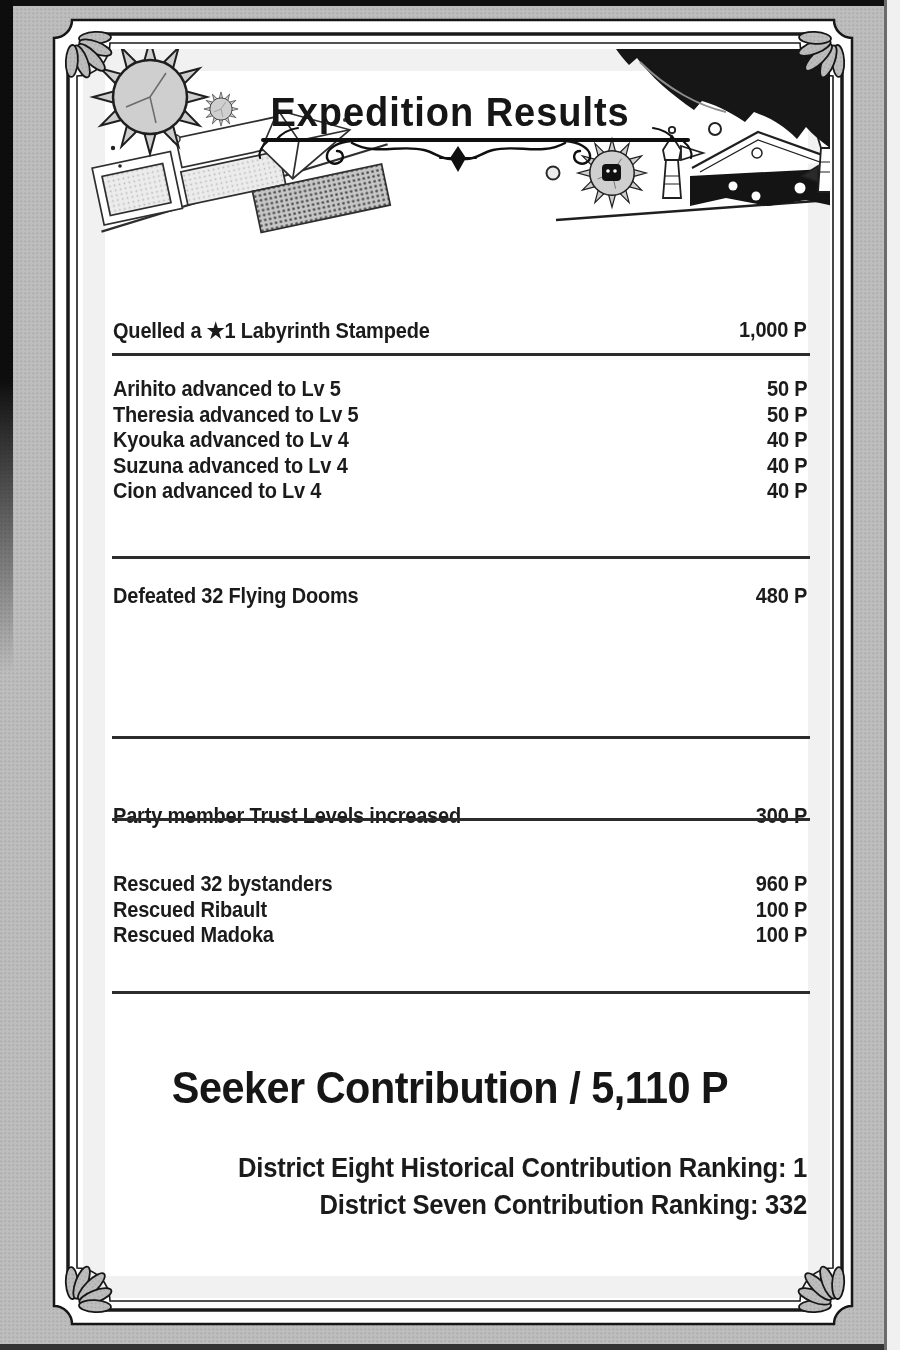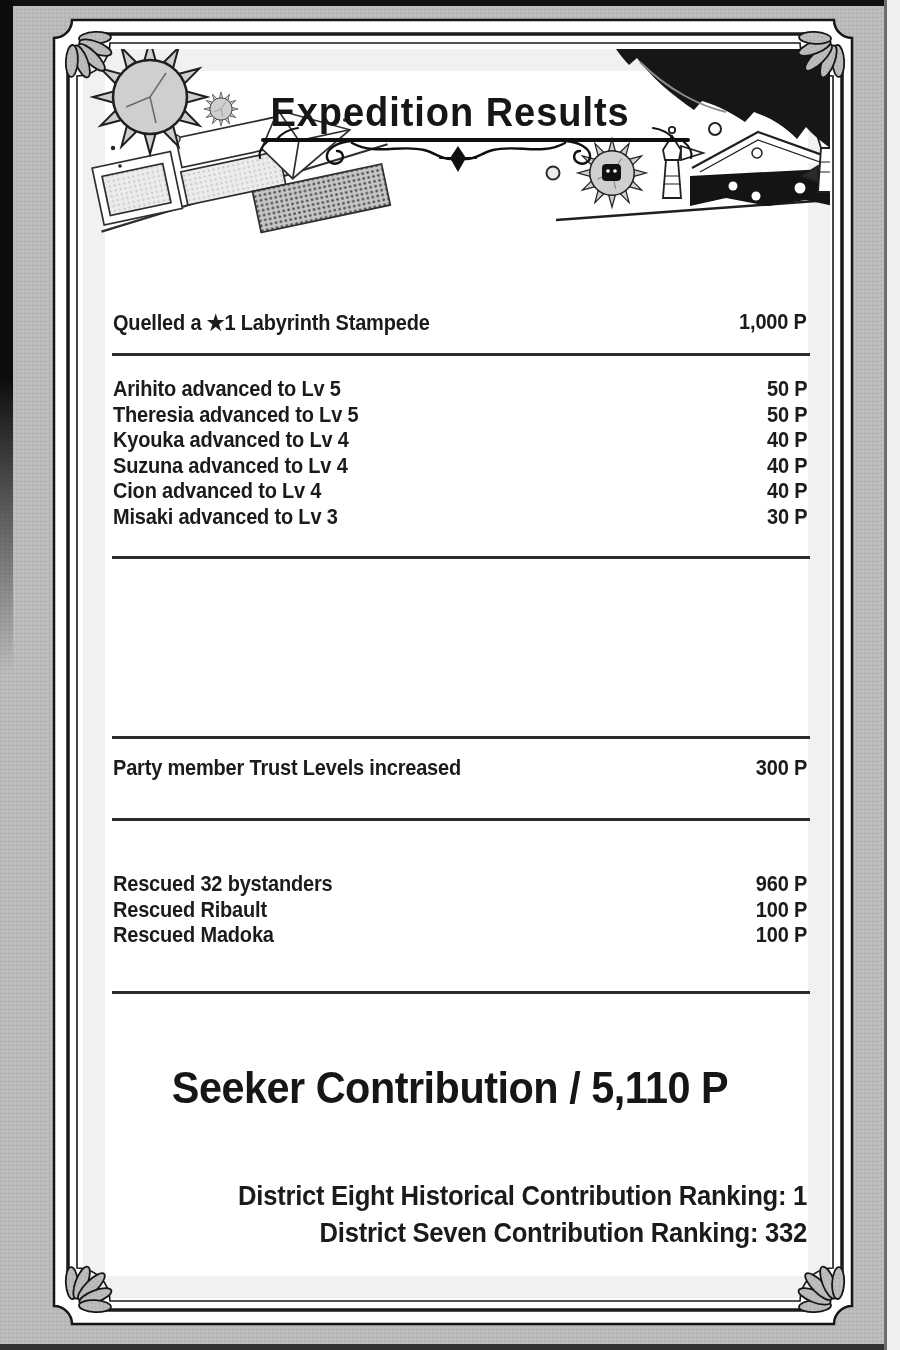--- a/index.html
+++ b/index.html
@@ -27,21 +27,21 @@
   .divider{position:absolute;left:112px;width:698px;height:3px;background:#2c2c2c;}
 
   .summary{
     position:absolute;left:63px;top:1064px;width:774px;
     text-align:center;font-size:44px;font-weight:700;line-height:48px;
     letter-spacing:-0.5px;transform:scaleX(0.94);transform-origin:50% 50%;
     color:#161616;
   }
   .rankings{
     position:absolute;left:113px;top:1150px;width:694px;text-align:right;
-    font-size:27px;font-weight:700;line-height:37px;letter-spacing:-0.3px;margin-top:28px;
+    font-size:27px;font-weight:700;line-height:37px;letter-spacing:-0.3px;
   }
   .rankings .rank-line{transform:scaleX(0.95);transform-origin:100% 50%;}
 </style>
 </head>
 <body>
 
 <div class="page">
 
   <svg class="art" viewBox="0 0 900 1350" aria-hidden="true">
     <defs>
@@ -189,21 +189,21 @@
     <use href="#tuft" transform="translate(73,39) rotate(135)"></use>
     <use href="#tuft" transform="translate(837,39) rotate(225)"></use>
     <use href="#tuft" transform="translate(73,1305) rotate(45)"></use>
     <use href="#tuft" transform="translate(837,1305) rotate(315)"></use>
   </svg>
 
   <div class="txt-layer">
 
     <div class="title">Expedition Results</div>
 
-    <div class="block" style="top:310px">
+    <div class="block" style="top:318px">
       <div class="row">
         <span class="label">Quelled a ★1 Labyrinth Stampede</span>
         <span class="value">1,000 P</span>
       </div>
     </div>
     <div class="divider" style="top:353px"></div>
 
     <div class="block" style="top:377px">
       <div class="row">
         <span class="label">Arihito advanced to Lv 5</span>
@@ -218,32 +218,32 @@
         <span class="value">40 P</span>
       </div>
       <div class="row">
         <span class="label">Suzuna advanced to Lv 4</span>
         <span class="value">40 P</span>
       </div>
       <div class="row">
         <span class="label">Cion advanced to Lv 4</span>
         <span class="value">40 P</span>
       </div>
-      <div class="row">
-        <span class="label">Misaki advanced to Lv 3</span>
-        <span class="value">30 P</span>
-      </div>
     </div>
     <div class="divider" style="top:556px"></div>
 
     <div class="block" style="top:584px">
+      <div class="row">
+        <span class="label">Defeated 32 Flying Dooms</span>
+        <span class="value">480 P</span>
+      </div>
     </div>
     <div class="divider" style="top:736px"></div>
 
-    <div class="block" style="top:756px">
+    <div class="block" style="top:804px">
       <div class="row">
         <span class="label">Party member Trust Levels increased</span>
         <span class="value">300 P</span>
       </div>
     </div>
     <div class="divider" style="top:818px"></div>
 
     <div class="block" style="top:872px">
       <div class="row">
         <span class="label">Rescued 32 bystanders</span>

